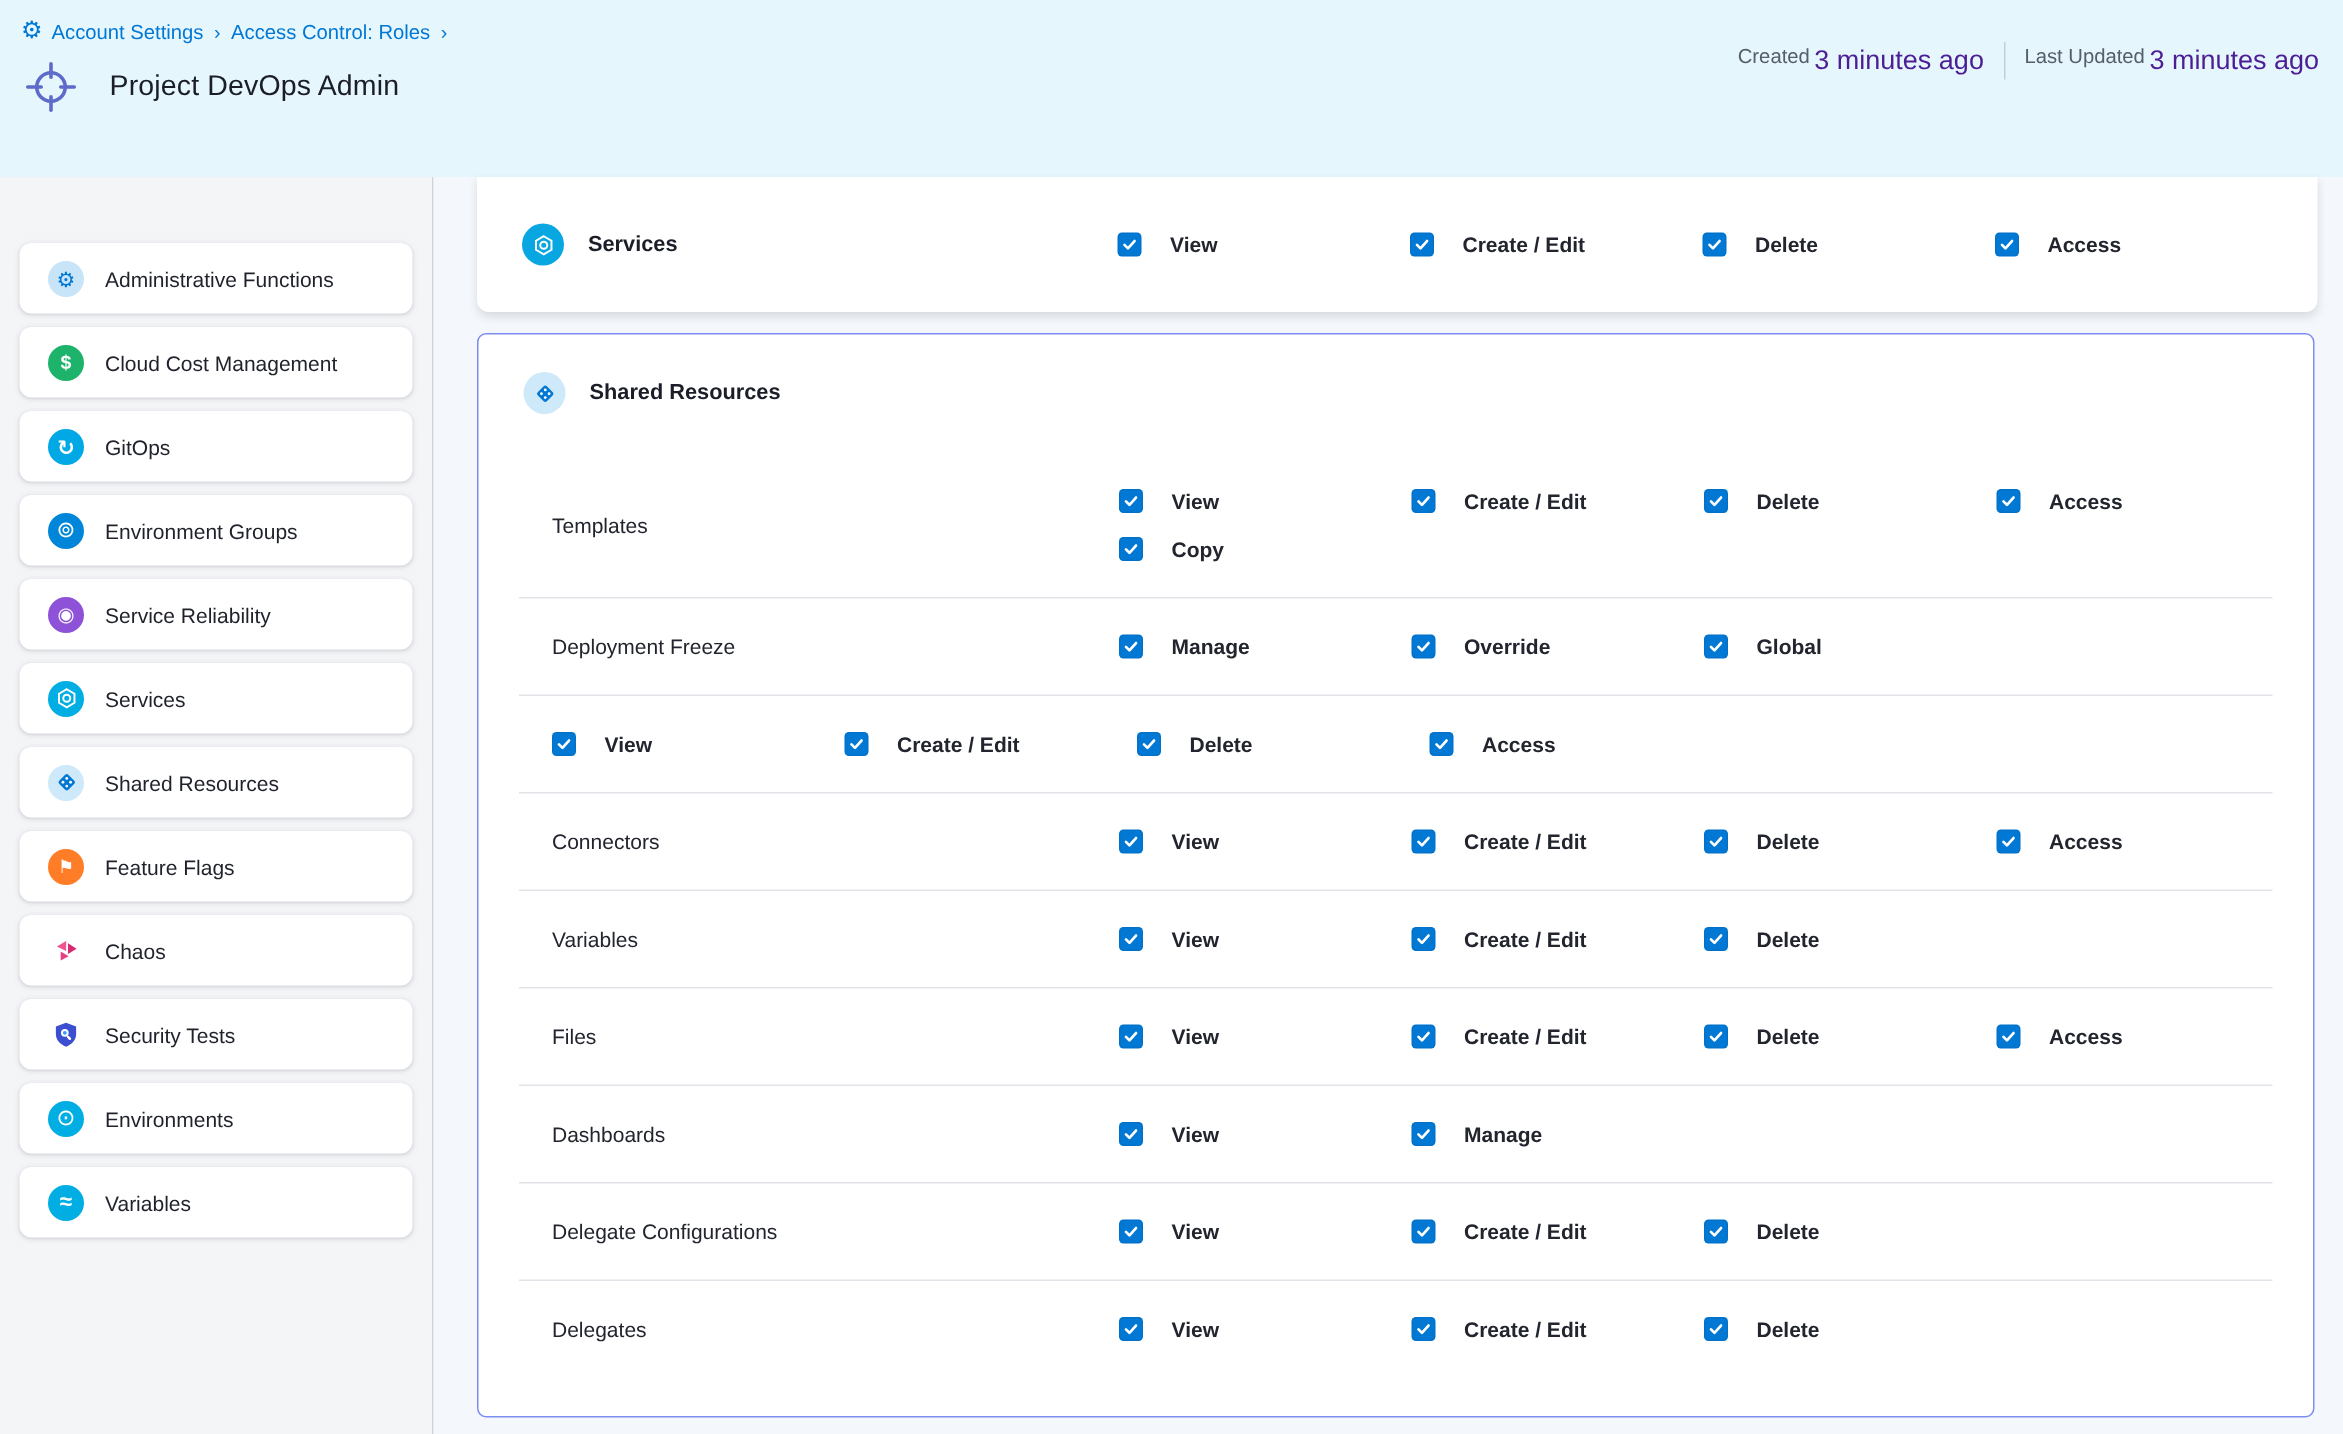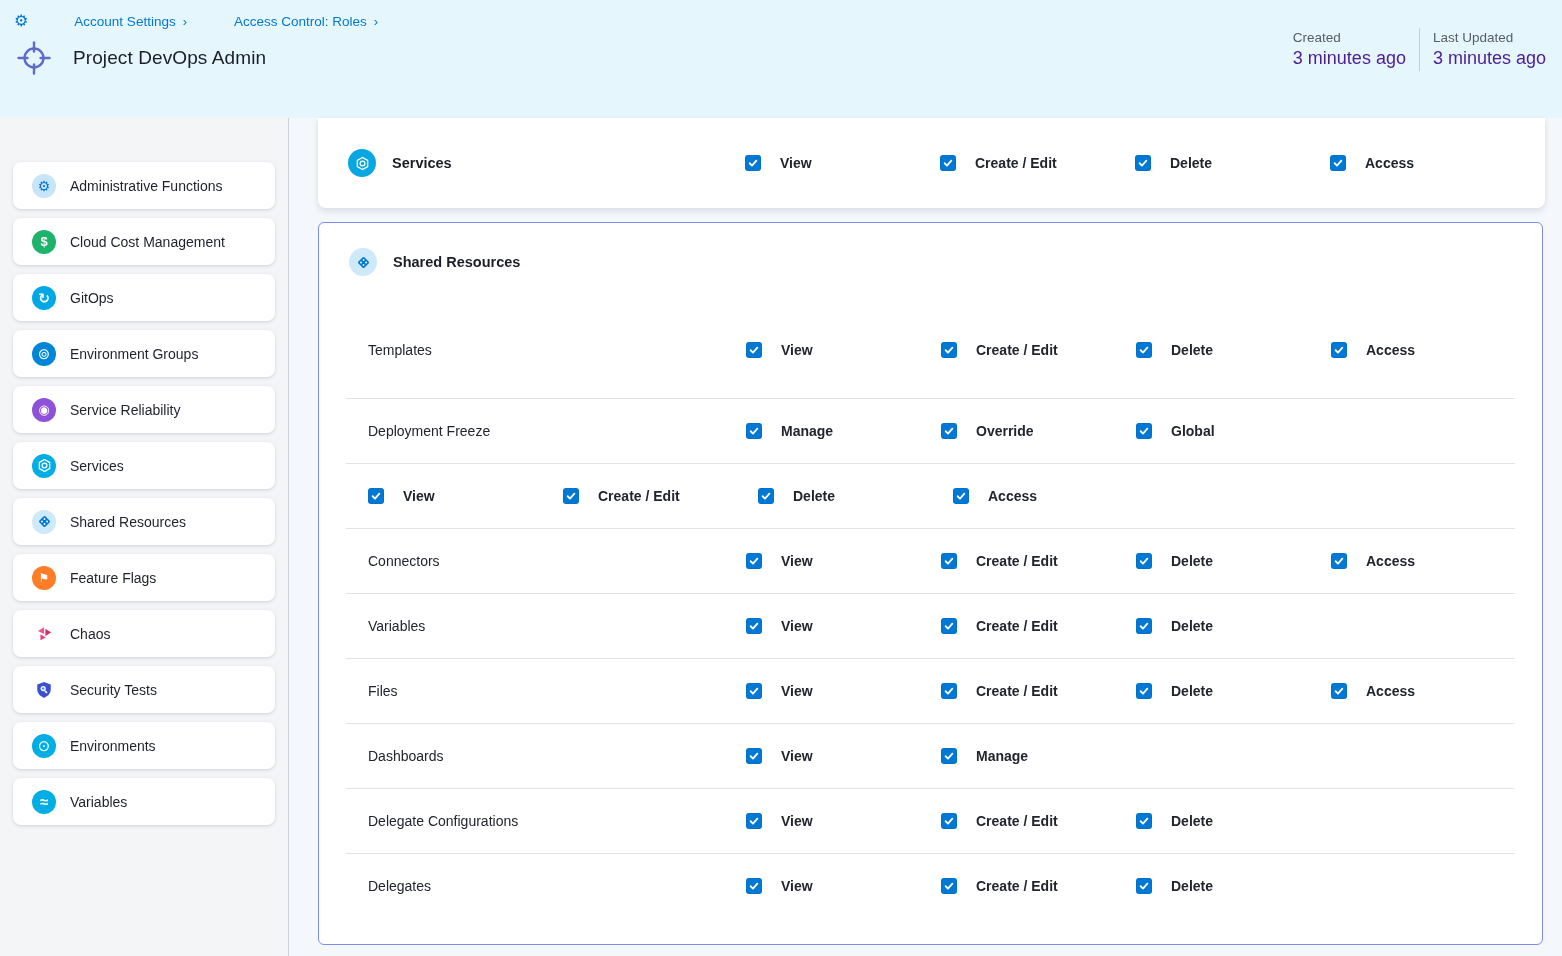--- a/index.html
+++ b/index.html
@@ -4,27 +4,27 @@
 <style>
   * { margin:0; padding:0; box-sizing:border-box; }
   html,body { width:1562px; height:956px; overflow:hidden; }
   body { font-family:"Liberation Sans","DejaVu Sans",sans-serif; color:#22252e; background:#f4f8fc; }
   .app { width:1562px; height:956px; display:flex; flex-direction:column; }
 
   
   .page-header { height:118px; background:var(--header-bg,#e5f6fd); position:relative; flex:0 0 auto; }
   .breadcrumb { display:flex; align-items:center; gap:6px; padding:13px 0 0 14px; font-size:13.5px; }
   .bc-gear { color:var(--accent,#0278d5); font-size:16px; line-height:1; }
-  .bc-link { color:var(--accent,#0278d5); text-decoration:none; cursor:pointer; font-weight:500;margin-left:40px; }
+  .bc-link { color:var(--accent,#0278d5); text-decoration:none; cursor:pointer; font-weight:500; }
   .bc-sep { color:var(--accent,#0278d5); font-size:13px; margin:0 1px; }
   .header-main { display:flex; align-items:center; margin:10px 0 0 15px; }
   .role-icon { width:38px; height:38px; flex:0 0 auto; }
   .page-title { font-size:19px; font-weight:500; color:#1b1e28; margin-left:20px; letter-spacing:.1px; }
   .meta { position:absolute; top:28px; right:16px; display:flex; align-items:stretch; }
-  .meta-block { display:flex; flex-direction:column; gap:3px; padding:2px 0; }
+  .meta-block { display:flex; flex-direction:row; gap:3px; padding:2px 0; }
   .meta-label { font-size:13.5px; color:#565d6b; }
   .meta-value { font-size:18px; color:#4c1d95; }
   .meta-divider { width:1px; background:#c7ccd6; margin:0 13px; }
 
   
   .body { flex:1; display:flex; min-height:0; }
   .sidebar { width:289px; flex:0 0 auto; background:#f4f5f7; border-right:1px solid #ced2db; padding:44px 13px 0 13px; }
   .sidebar-card { height:47px; background:#fff; border-radius:8px; margin-bottom:9px; display:flex; align-items:center;
                   padding-left:19px; cursor:pointer; box-shadow:0 1px 2px rgba(40,41,61,.08), 0 1px 4px rgba(96,97,112,.14); }
   .side-icon { width:24px; height:24px; border-radius:50%; display:flex; align-items:center; justify-content:center; flex:0 0 auto; }
@@ -282,20 +282,30 @@
   </label>
                   <label class="perm">
     <span class="checkbox">
       <svg viewBox="0 0 14 14" width="12" height="12">
                         <path d="M3.1 7.3 5.8 10l5.1-5.7" stroke="#fff" stroke-width="2.1" fill="none" stroke-linecap="round" stroke-linejoin="round"></path>
                       </svg>
     </span>
     <span class="perm-label">Access</span>
   </label>
                 </div>
+                <div class="perm-line">
+                  <label class="perm">
+    <span class="checkbox">
+      <svg viewBox="0 0 14 14" width="12" height="12">
+                        <path d="M3.1 7.3 5.8 10l5.1-5.7" stroke="#fff" stroke-width="2.1" fill="none" stroke-linecap="round" stroke-linejoin="round"></path>
+                      </svg>
+    </span>
+    <span class="perm-label">Copy</span>
+  </label>
+                </div>
               </div>
   </div>
             <div class="sr-divider"></div>
             <div class="sr-row">
     <div class="sr-label">Deployment Freeze</div>
     <div class="sr-lines">
                 <div class="perm-line">
                   <label class="perm">
     <span class="checkbox">
       <svg viewBox="0 0 14 14" width="12" height="12">

